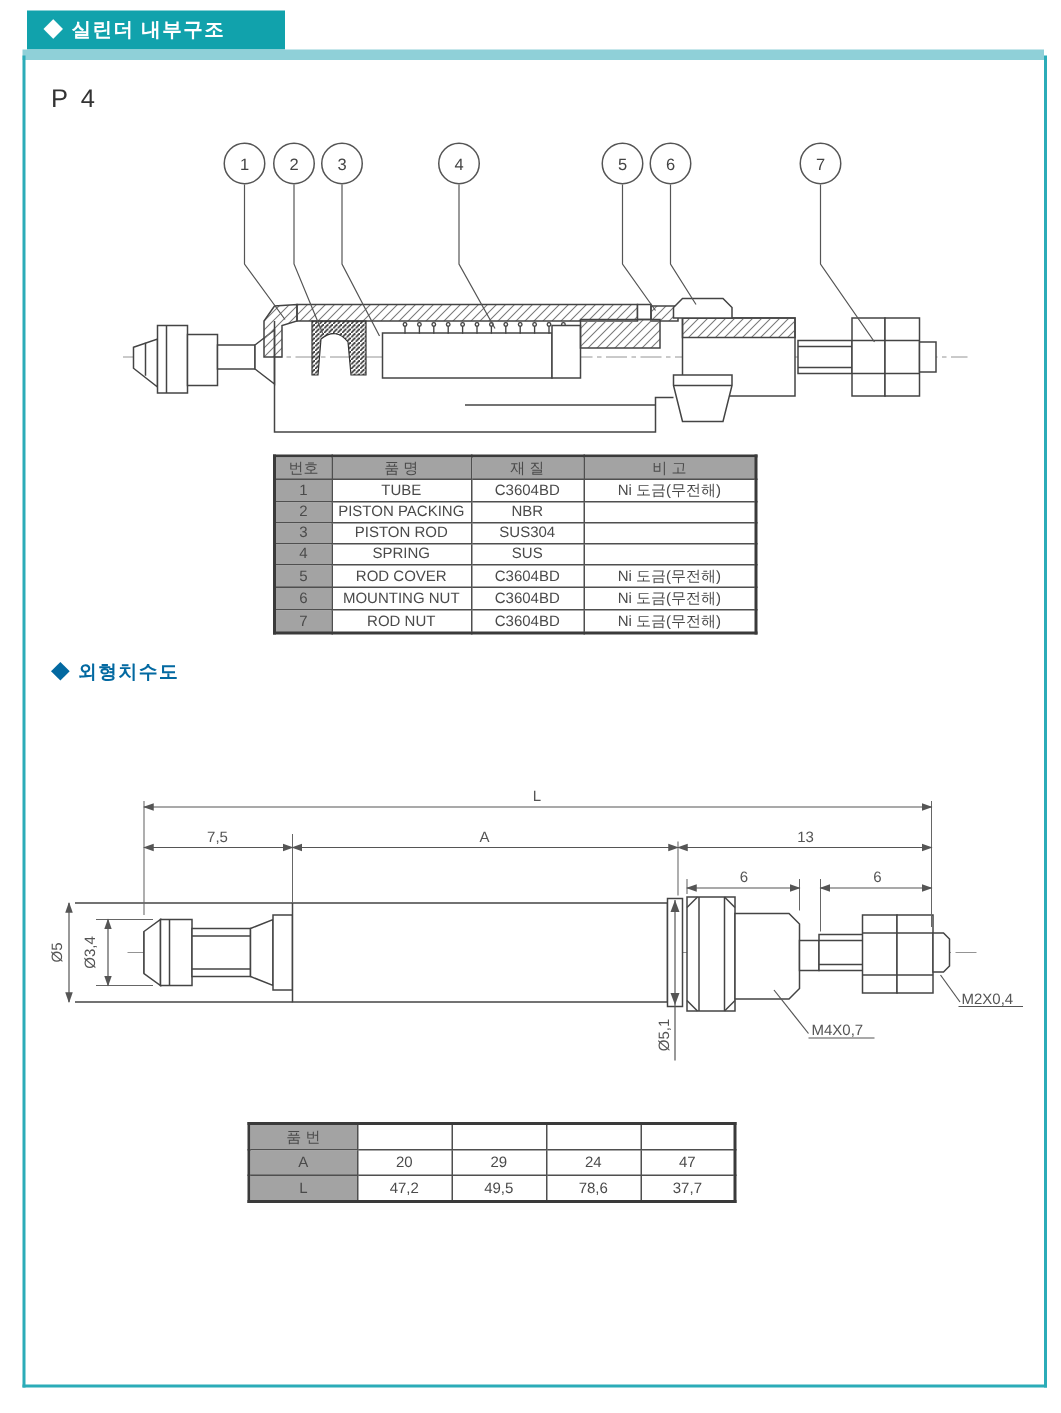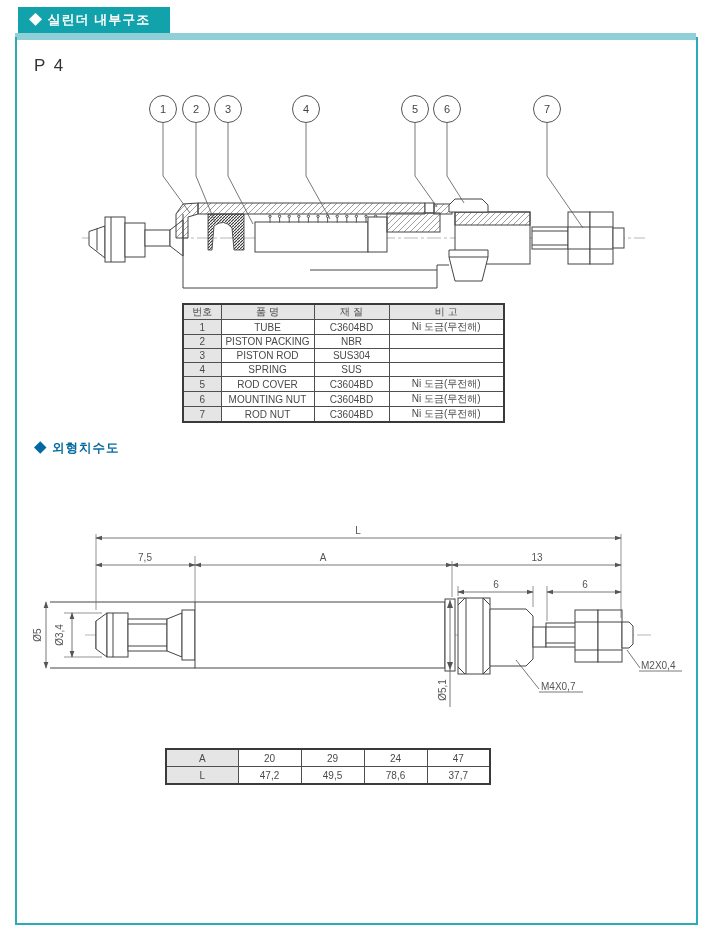--- a/index.html
+++ b/index.html
@@ -2,35 +2,35 @@
 <html><head>
 <meta charset="utf-8">
 <style>
   html,body{margin:0;padding:0;background:#fff;}
   .page{position:relative;width:707px;height:942px;background:#fff;
         font-family:"Liberation Sans",sans-serif;overflow:hidden;}
   .frame{position:absolute;left:15px;top:37px;width:679px;height:886px;
          border-left:2px solid #2bacb8;border-right:2px solid #2bacb8;
          border-bottom:2px solid #2bacb8;}
   .accent-bar{position:absolute;left:15px;top:33px;width:681px;height:7px;background:#8fd0d8;}
-  .header-tab{position:absolute;left:18px;top:7px;width:152px;height:26px;background:#11a2ac;
+  .header-tab{position:absolute;left:18px;top:7px;width:172px;height:26px;background:#11a2ac;
          color:#fff;font-weight:bold;font-size:13px;line-height:26px;padding-left:11px;
          box-sizing:border-box;letter-spacing:1px;}
   .page-label{position:absolute;left:34px;top:56px;font-size:17px;color:#333;letter-spacing:2px;}
   .section-title{position:absolute;left:34px;top:440px;font-size:12.5px;font-weight:bold;color:#0369a1;
          letter-spacing:1px;}
   table{border-collapse:collapse;table-layout:fixed;}
   .dtable{position:absolute;border:2px solid #3a3a3a;}
   .dtable td,.dtable th{border:1px solid #4f4f4f;font-size:10px;font-weight:normal;color:#4a4a4a;
          text-align:center;vertical-align:middle;padding:0 2px;overflow:hidden;white-space:nowrap;}
   .parts-table{left:182px;top:303px;}
   .parts-table td,.parts-table th{height:13px;}
   .stroke-table{left:165px;top:748px;}
   .stroke-table td,.stroke-table th{height:16px;}
-  .shade{background:#e5e5e5;}
+  .shade{background:#a3a3a3;}
   svg{position:absolute;}
   svg text{font-family:"Liberation Sans",sans-serif;}
   .oline{fill:none;stroke:#444;stroke-width:1;}
   .wfill{fill:#fff;stroke:#444;stroke-width:1;}
   .thin{stroke:#666;stroke-width:0.7;fill:none;}
   .dim{stroke:#555;stroke-width:0.8;fill:none;}
   .dimtext{font-size:10px;fill:#555;}
   .callout-circle{fill:#fff;stroke:#555;stroke-width:1;}
   .callout-num{font-size:11px;fill:#444;text-anchor:middle;}
   .cline{stroke:#888;stroke-width:0.6;stroke-dasharray:14 3 3 3;fill:none;}
@@ -332,20 +332,27 @@
   <table class="dtable stroke-table">
     <colgroup>
         <col style="width:72px">
         <col style="width:63px">
         <col style="width:63px">
         <col style="width:63px">
         <col style="width:63px">
       </colgroup>
     <tbody>
     <tr>
+      <td class="shade">품 번</td>
+      <td></td>
+      <td></td>
+      <td></td>
+      <td></td>
+    </tr>
+    <tr>
       <td class="shade">A</td>
       <td>20</td>
       <td>29</td>
       <td>24</td>
       <td>47</td>
     </tr>
     <tr>
       <td class="shade">L</td>
       <td>47,2</td>
       <td>49,5</td>

